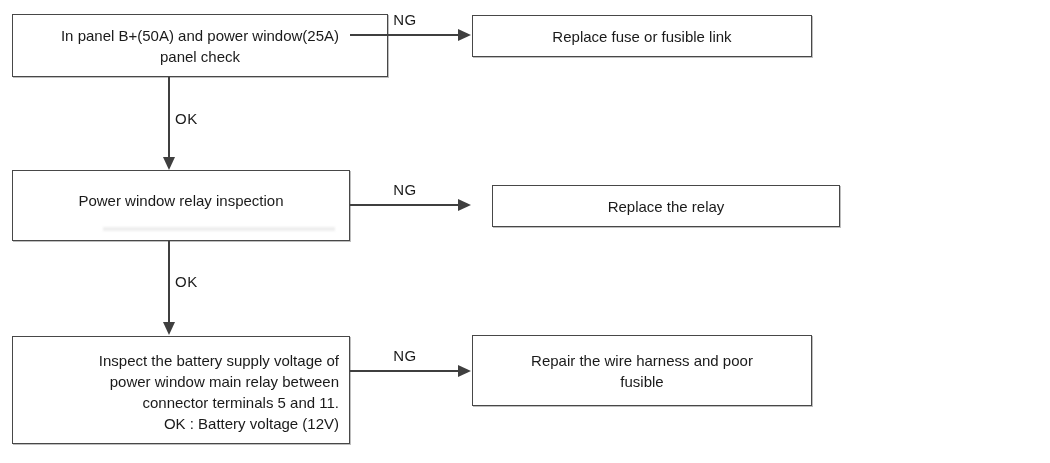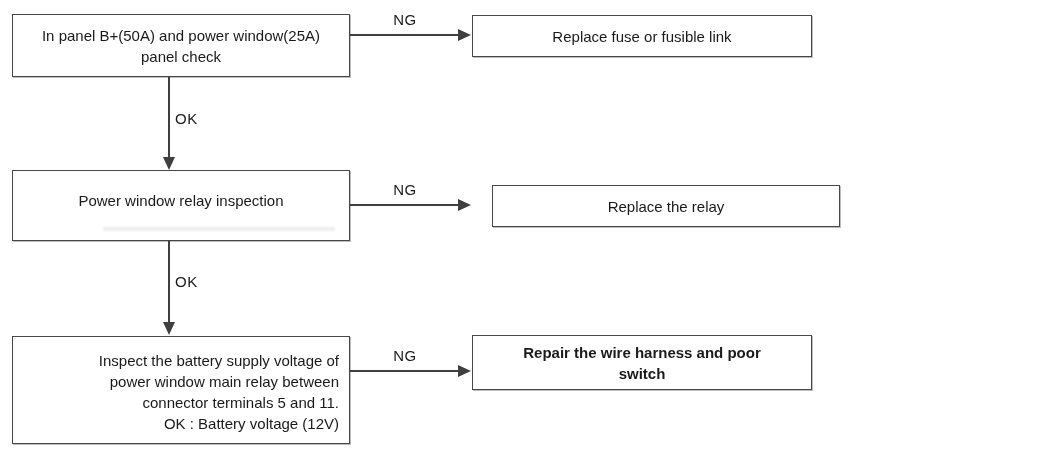--- a/index.html
+++ b/index.html
@@ -76,21 +76,21 @@
     width:232px;height:4px;
     background:rgba(90,90,90,0.10);
     filter:blur(1.2px);
   }
 </style>
 </head>
 <body>
 
 <div class="canvas">
 
-  <div class="box centered" style="left:12px;top:14px;width:338px;height:63px;">
+  <div class="box centered" style="left:12px;top:14px;width:376px;height:63px;">
     <div>In panel B+(50A) and power window(25A)</div>
     <div>panel check</div>
   </div>
 
   <span class="edge-label" style="left:378px;top:11px;">NG</span>
   <div class="edge-line-h" style="left:350px;top:34px;width:110px;"></div>
   <div class="arrowhead-right" style="left:458px;top:29px;"></div>
 
   <div class="box centered" style="left:472px;top:15px;width:340px;height:42px;">
     <div>Replace fuse or fusible link</div>
@@ -121,18 +121,18 @@
     <div>Inspect the battery supply voltage of</div>
     <div>power window main relay between</div>
     <div>connector terminals 5 and 11.</div>
     <div>OK : Battery voltage (12V)</div>
   </div>
 
   <span class="edge-label" style="left:378px;top:347px;">NG</span>
   <div class="edge-line-h" style="left:350px;top:370px;width:110px;"></div>
   <div class="arrowhead-right" style="left:458px;top:365px;"></div>
 
-  <div class="box centered" style="left:472px;top:335px;width:340px;height:55px;font-weight:bold;">
+  <div class="box centered" style="left:472px;top:335px;width:340px;height:71px;">
     <div>Repair the wire harness and poor</div>
-    <div>switch</div>
+    <div>fusible</div>
   </div>
 
 </div>
 
 </body></html>

